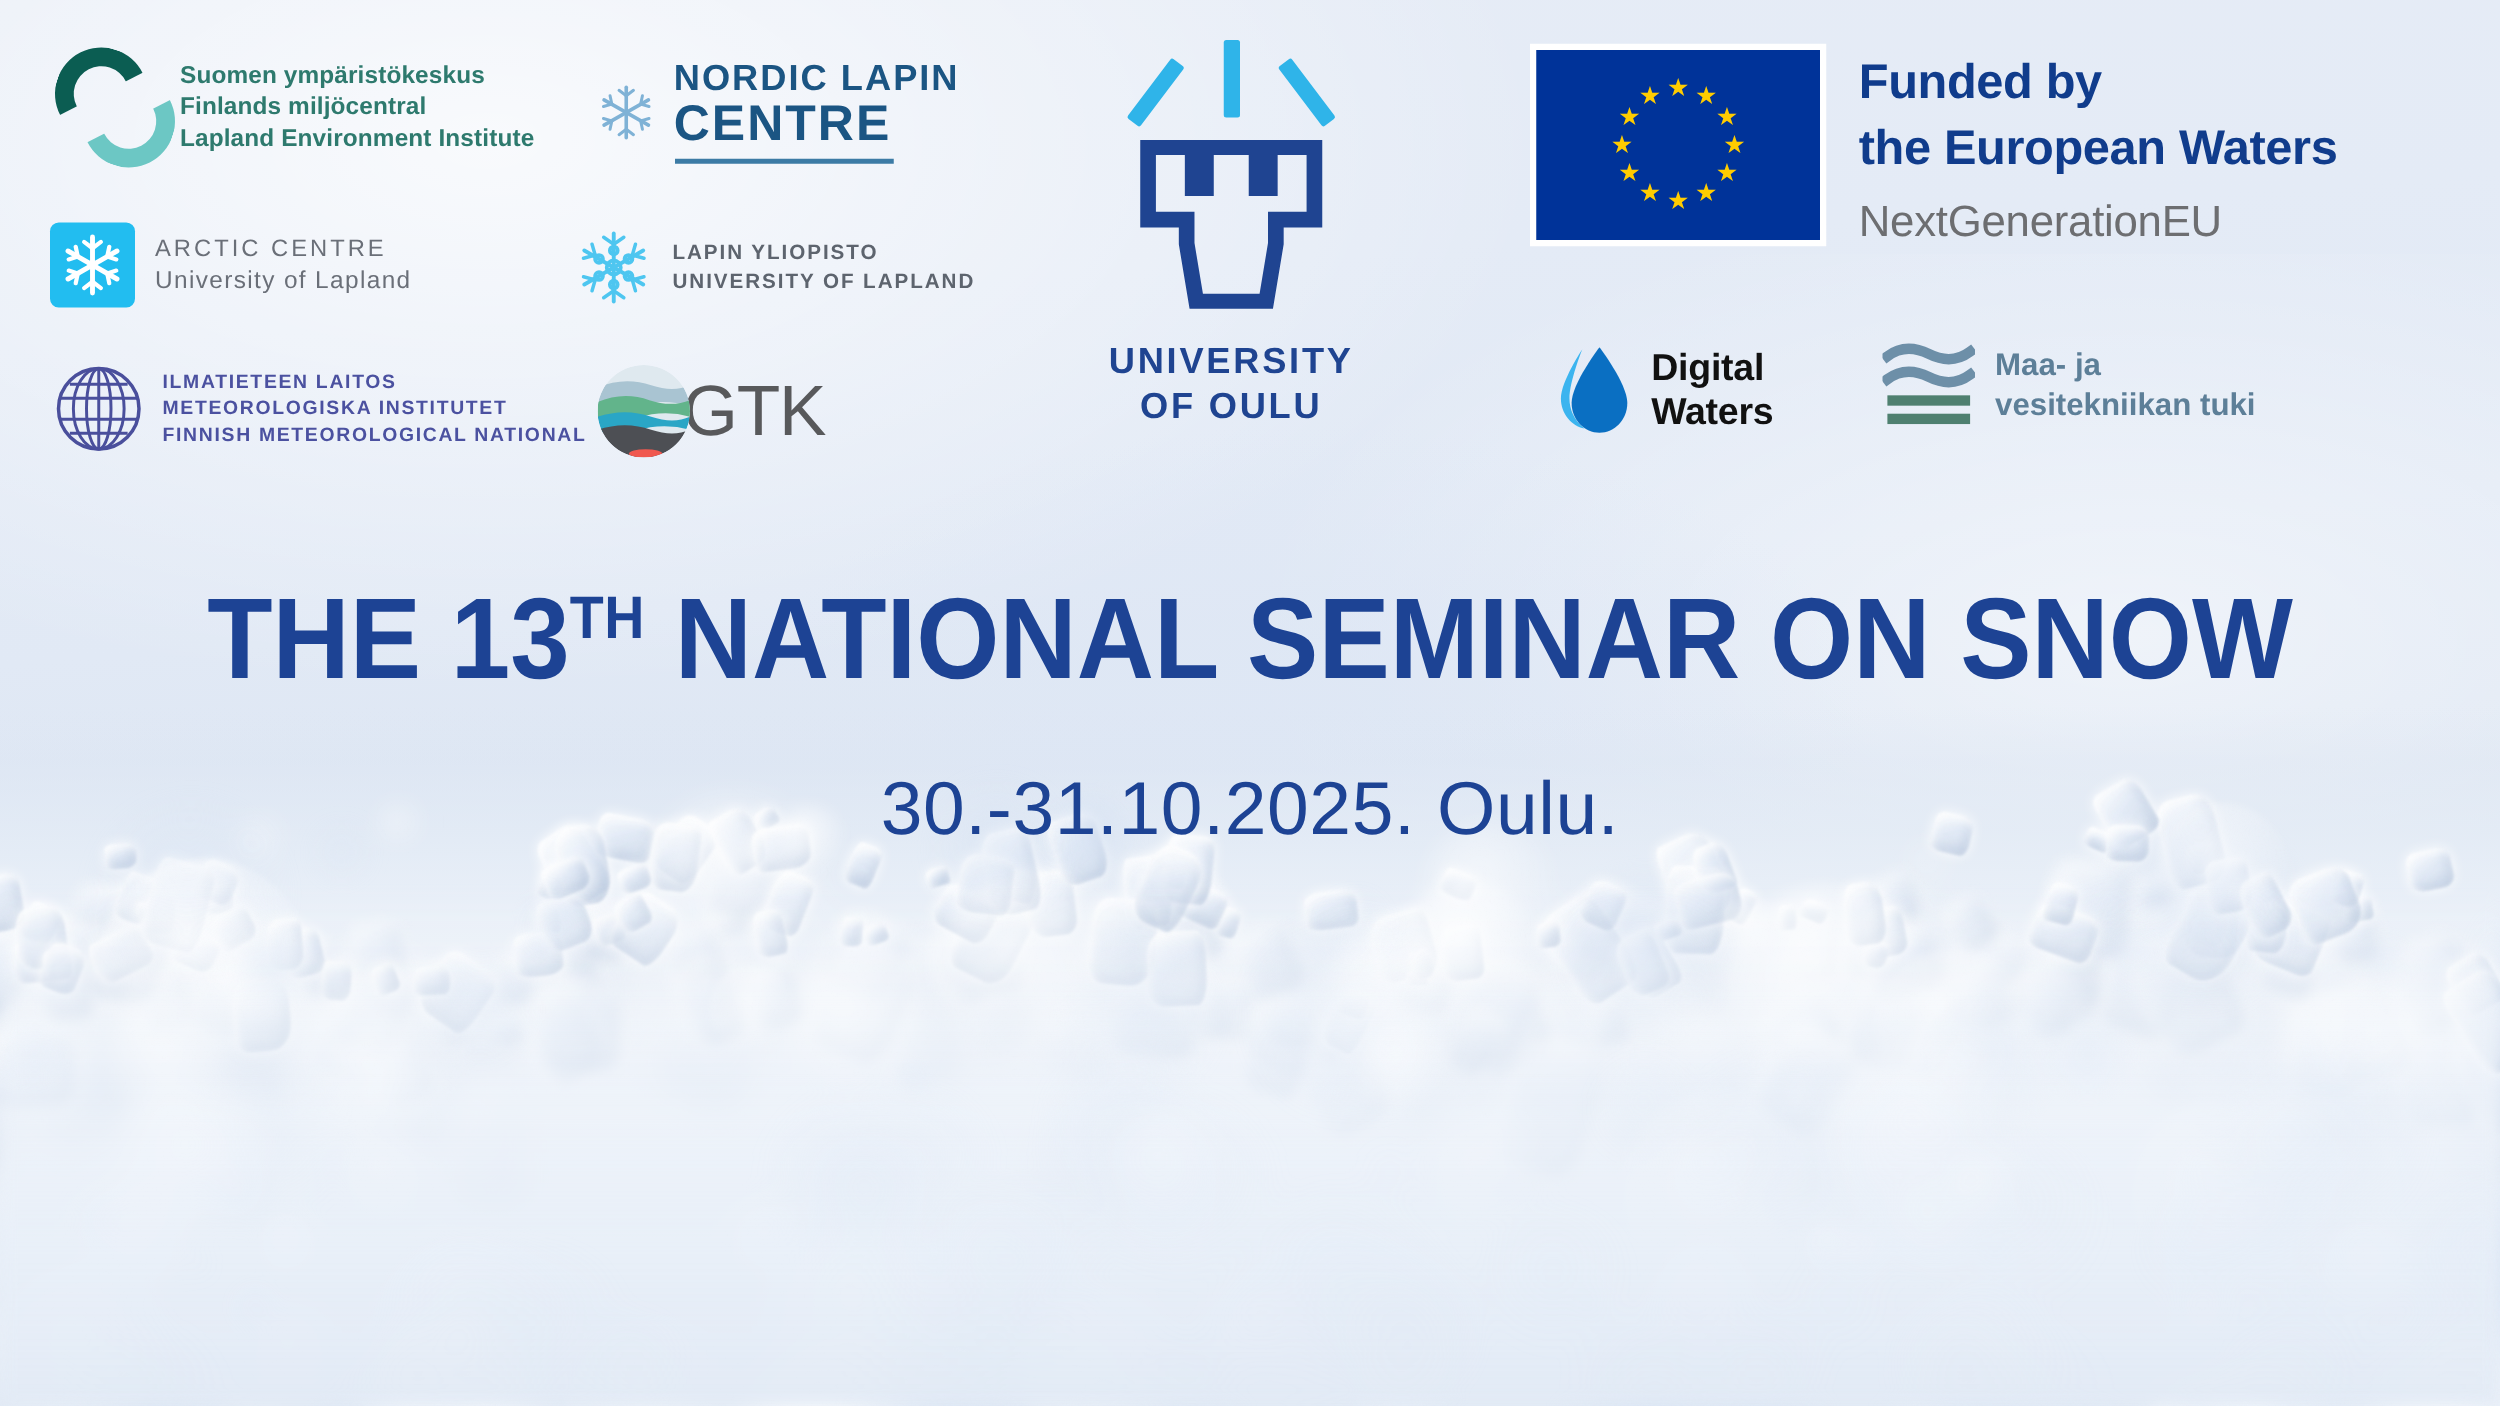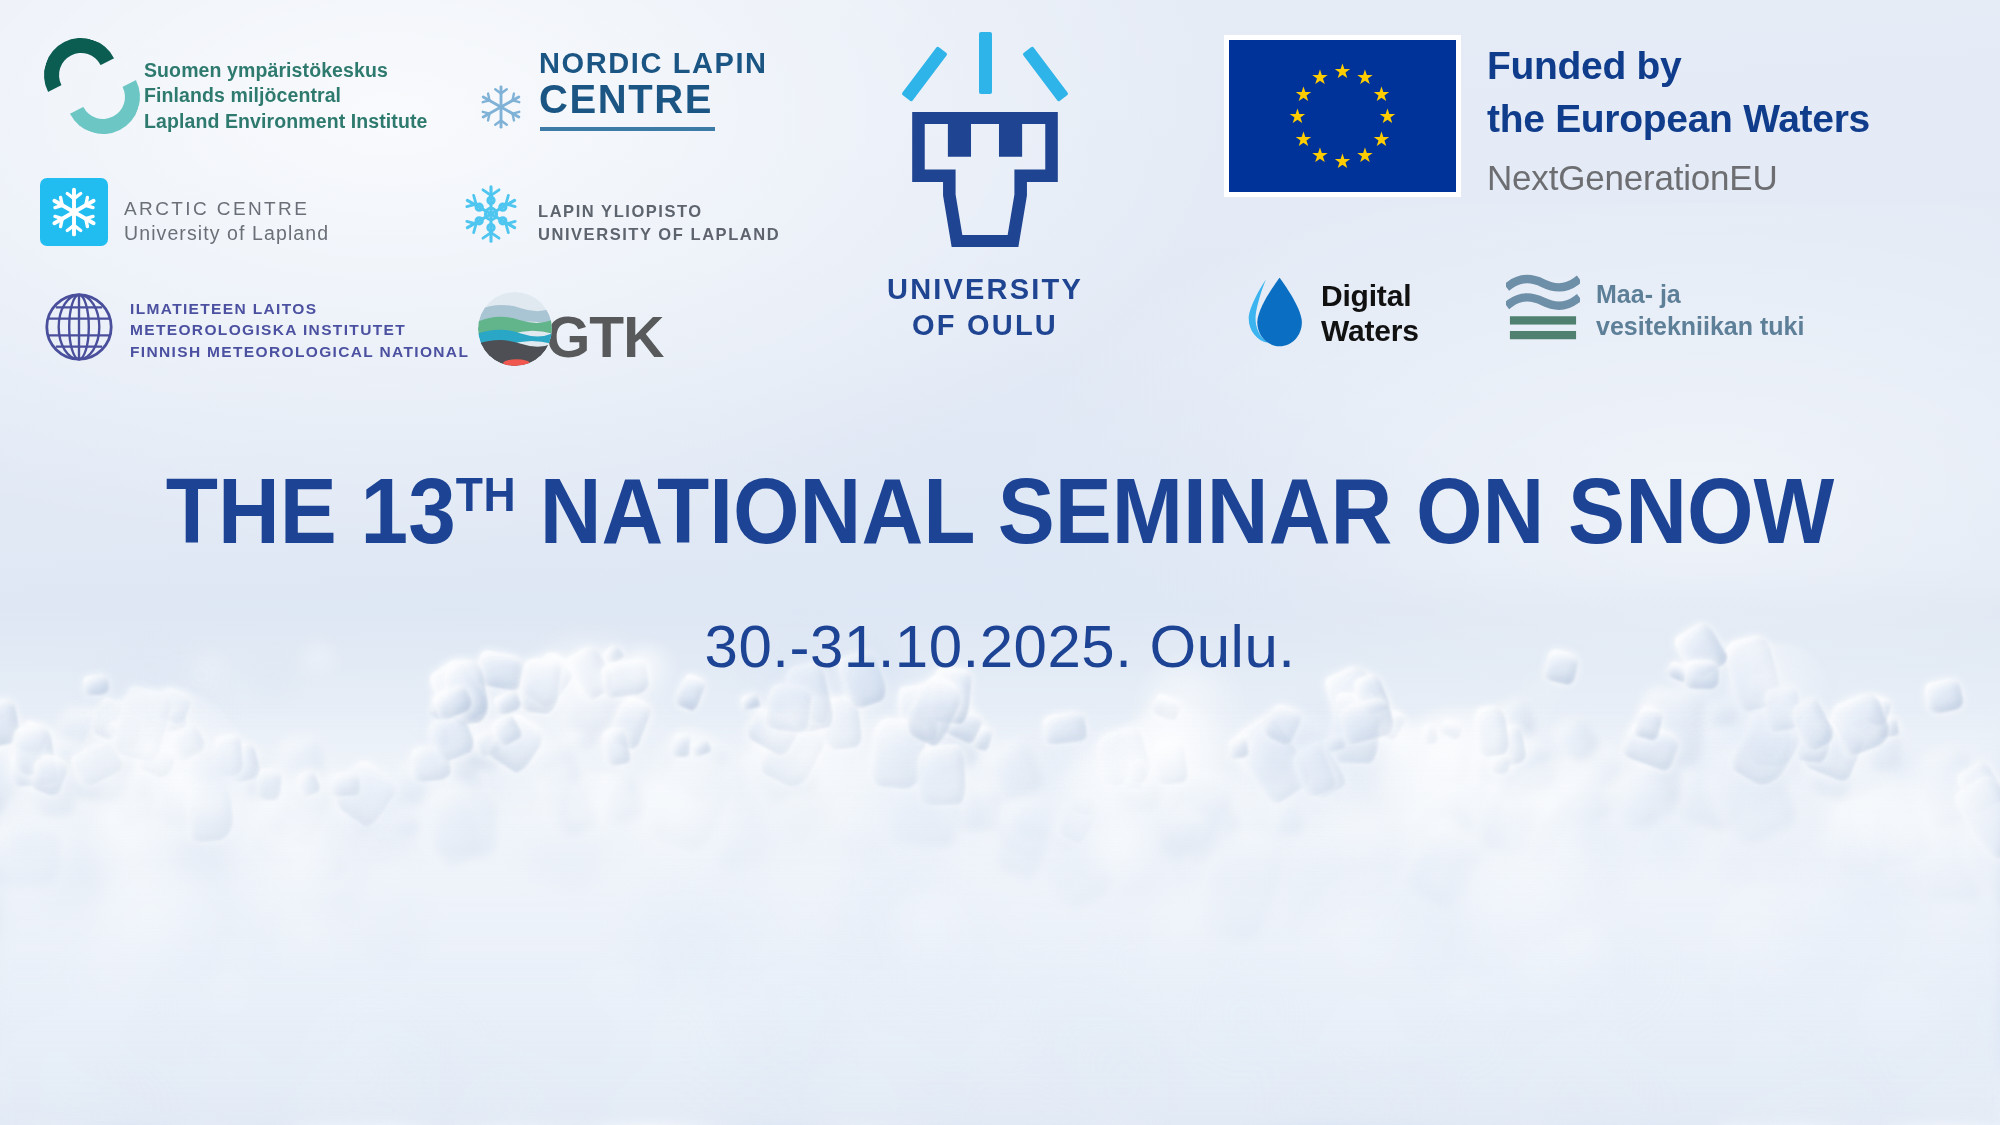--- a/index.html
+++ b/index.html
@@ -97,21 +97,21 @@
       rgba(226,234,245,.95) 100%);
     filter: blur(6px);
   }
 
   
   .logobar {
     position: absolute;
     left: 0; top: 0;
     width: 2000px; height: 380px;
   }
-  .logo { position: absolute; display: flex; align-items: flex-end; }
+  .logo { position: absolute; display: flex; align-items: center; }
   .logo-txt { display: flex; flex-direction: column; justify-content: center; }
 
   
   #syke { left: 44px; top: 38px; }
   .syke-mark { position: relative; width: 84px; height: 96px; flex: 0 0 auto; }
   .syke-dark, .syke-light { position: absolute; width: 74px; height: 74px; border-radius: 50%; }
   .syke-dark {
     left: 0; top: 0;
     border: 15px solid #0b5d52;
     border-right-color: transparent;
@@ -150,21 +150,21 @@
 
   
   #fmi { left: 44px; top: 292px; }
   .fmi-mark { width: 70px; height: 70px; flex: 0 0 auto; color: #4a4f9c; }
   .fmi-txt { margin-left: 16px; }
   .fmi-l { font-size: 15.5px; font-weight: 700; letter-spacing: 1.35px; color: #4b51a0; line-height: 21.5px; }
 
   
   #gtk { left: 478px; top: 292px; }
   .gtk-mark { width: 74px; height: 74px; border-radius: 50%; overflow: hidden; flex: 0 0 auto; position: relative; }
-  .gtk-word { margin-left: -6px; font-size: 57px; font-weight: 700; letter-spacing: -1px; color: #58595b; line-height: 58px; }
+  .gtk-word { margin-left: -6px; font-size: 57px; font-weight: 400; letter-spacing: -1px; color: #58595b; line-height: 58px; }
 
   
   #oulu { left: 860px; top: 30px; width: 250px; flex-direction: column; align-items: center; }
   .oulu-spark { width: 150px; height: 74px; position: relative; }
   .oulu-spark i { position: absolute; background: #2fb4e9; border-radius: 2px; display: block; }
   .oulu-castle { width: 148px; height: 135px; margin-top: 8px; color: #1f4491; }
   .oulu-word { margin-top: 24px; text-align: center; color: #1f4491; font-weight: 800; letter-spacing: 2.2px; font-size: 29px; line-height: 36px; }
 
   
   #eu { left: 1224px; top: 35px; align-items: flex-start; }

